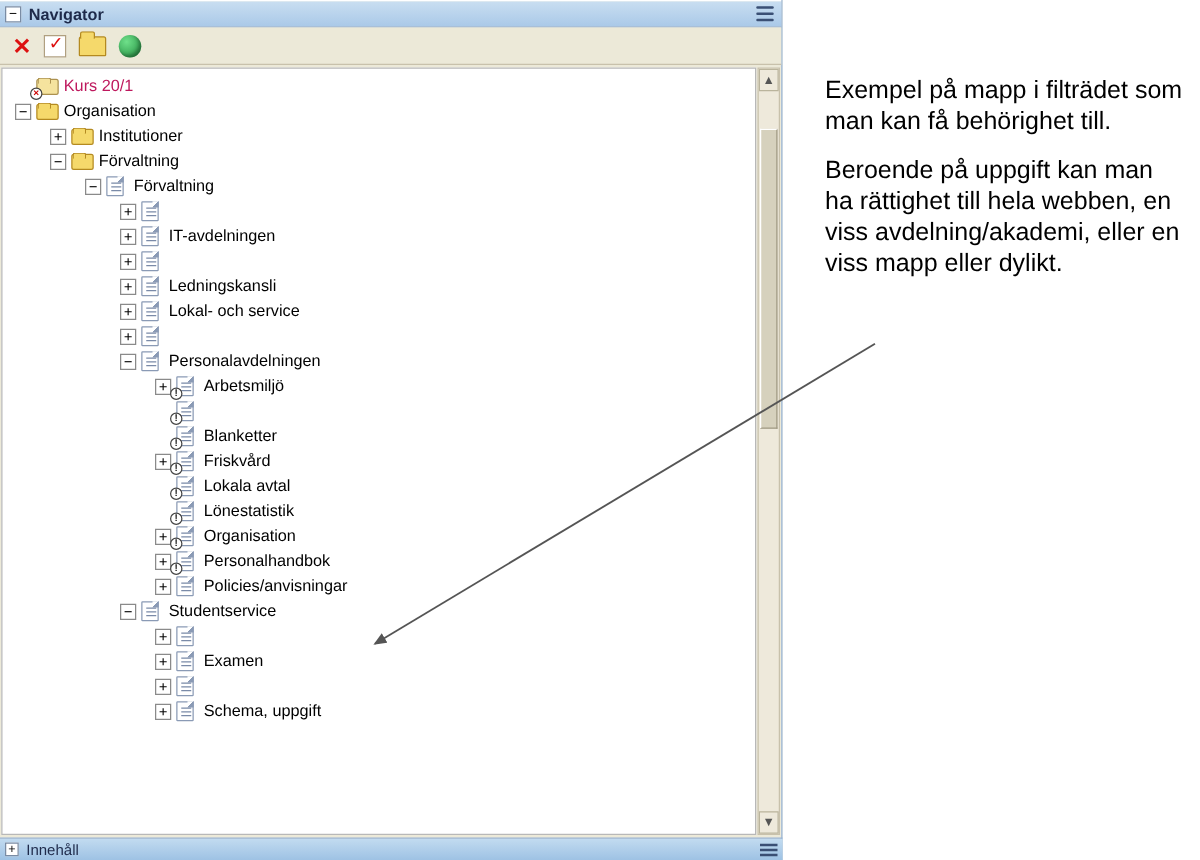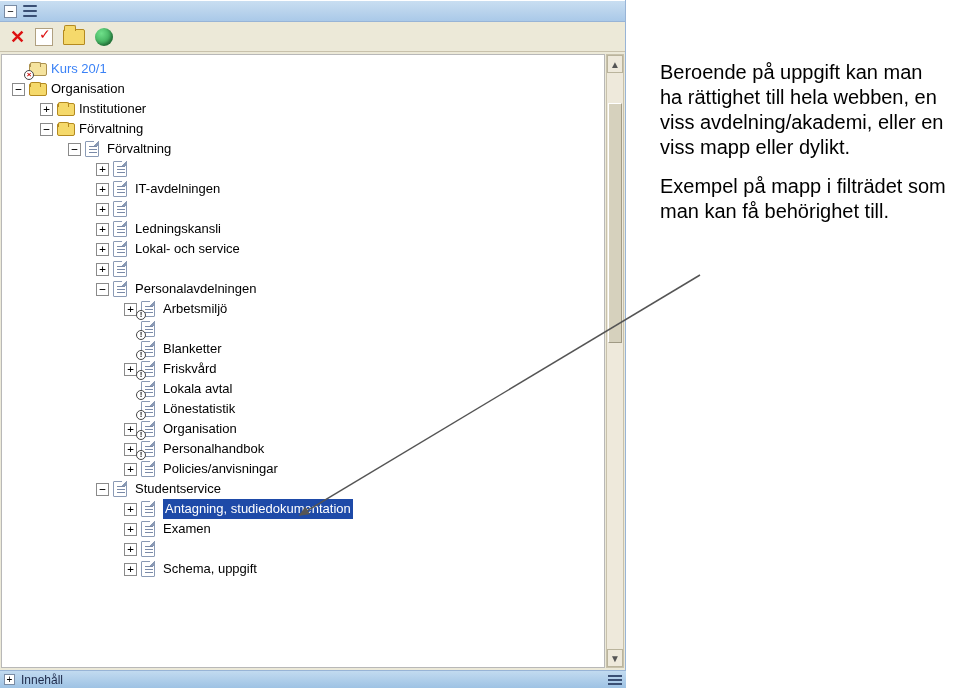--- a/index.html
+++ b/index.html
@@ -39,21 +39,21 @@
   .ic-folder { background:#f5d96b; border:1px solid #b48a20; border-radius:2px; width:18px; height:13px; margin-top:2px;}
   .ic-folder::before{content:""; position:absolute; top:-2px; left:0; width:9px; height:4px; background:#f5d96b; border:1px solid #b48a20; border-bottom:none; border-radius:2px 2px 0 0;}
   .ic-folder.dim { filter:grayscale(.4) brightness(1.05);}
   .ic-page { background:#fff; border:1px solid #8a9ab5; width:14px; height:16px; border-radius:1px; }
   .ic-page::before{content:""; position:absolute; right:-1px; top:-1px; width:5px; height:5px; background:linear-gradient(135deg,#fff 49%, #8a9ab5 50%);}
   .ic-page::after{content:""; position:absolute; left:3px; top:4px; width:8px; height:1px; background:#7a8aa8; box-shadow:0 3px 0 #7a8aa8, 0 6px 0 #7a8aa8;}
   .badge { position:absolute; width:10px; height:10px; background:#fff; border:1px solid #444; border-radius:50%; left:-5px; bottom:-3px; display:flex; align-items:center; justify-content:center; font-size:8px; font-weight:bold; color:#222;}
   .badge.x { color:#c00;}
   .lbl {}
   .lbl.sel { background:#1e4aa8; color:#fff; padding:0 2px;}
-  .lbl.dim { color:#3b82f6;}
+  .lbl.dim { color:#be185d;}
 
   
   .vscroll { position:absolute; top:54px; right:1px; width:18px; bottom:20px; background:#eee9db; border:1px solid #c8c1ab; display:flex; flex-direction:column; align-items:stretch;}
   .vscroll .btn { height:18px; background:#eee9db; border:1px solid #bab49c; display:flex; align-items:center; justify-content:center; font-size:10px; color:#555; cursor:pointer;}
   .vscroll .track{ flex:1; position:relative;}
   .vscroll .thumb{ position:absolute; left:1px; right:1px; top:30px; height:240px; background:#d6d1bd; border:1px solid #fff; border-right-color:#a09a84; border-bottom-color:#a09a84;}
 
   
   .bottombar { position:absolute; left:0; bottom:0; width:626px; height:18px; background:linear-gradient(#c2dbf0,#9ec2e4); border-top:1px solid #98b4d6; display:flex; align-items:center; padding:0 4px;}
   .bottombar .tg-icon { width:11px; height:11px; border:1px solid #7a8ca4; background:#fff; display:flex; align-items:center; justify-content:center; font-size:10px; line-height:1; margin-right:6px; cursor:pointer;}
@@ -70,20 +70,21 @@
 </style>
 </head>
 <body>
 
 <div class="screen">
 
   <div class="panel">
 
     <div class="titlebar">
       <div class="tg-icon">−</div>
+      <div class="title">Navigator</div>
       <div class="list-icon">
           <span></span>
           <span></span>
           <span></span>
         </div>
     </div>
 
     <div class="toolbar">
       <div class="tb-x">✕</div>
       <div class="tb-check"></div>
@@ -218,21 +219,20 @@
           <div class="row">
             <span class="pad" style="width: 90px;"></span>
             <span class="tg">−</span>
             <span class="ic"><span class="ic ic-page"></span></span>
             <span class="lbl">Studentservice</span>
           </div>
           <div class="row">
             <span class="pad" style="width: 118px;"></span>
             <span class="tg">+</span>
             <span class="ic"><span class="ic ic-page"></span></span>
-            <span class="lbl sel">Antagning, studiedokumentation</span>
           </div>
           <div class="row">
             <span class="pad" style="width: 118px;"></span>
             <span class="tg">+</span>
             <span class="ic"><span class="ic ic-page"></span></span>
             <span class="lbl">Examen</span>
           </div>
           <div class="row">
             <span class="pad" style="width: 118px;"></span>
             <span class="tg">+</span>
@@ -261,22 +261,22 @@
     <div class="tg-icon">+</div>
     <div class="title">Innehåll</div>
     <div class="list-icon">
         <span></span>
         <span></span>
         <span></span>
       </div>
   </div>
 
   <div class="annot">
+    <p>Exempel på mapp i filträdet som man kan få behörighet till.</p>
     <p>Beroende på uppgift kan man ha rättighet till hela webben, en viss avdelning/akademi, eller en viss mapp eller dylikt.</p>
-    <p>Exempel på mapp i filträdet som man kan få behörighet till.</p>
   </div>
 
   <svg class="pointer" width="960" height="688">
     <defs>
       <marker id="arrow" markerWidth="8" markerHeight="8" refX="6" refY="3" orient="auto">
         <path d="M0,0 L7,3 L0,6 Z" fill="#555"></path>
       </marker>
     </defs>
     <line x1="700" y1="275" x2="300" y2="515" stroke="#555" stroke-width="1.5" marker-end="url(#arrow)"></line>
   </svg>

